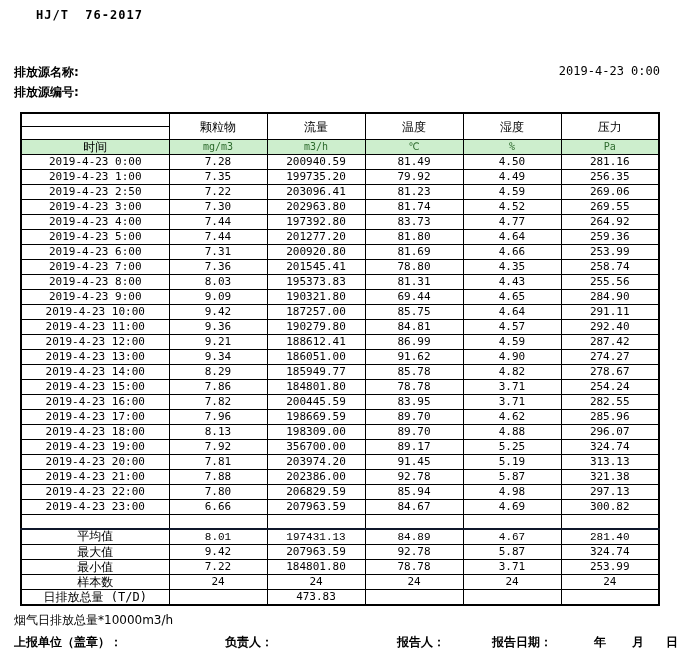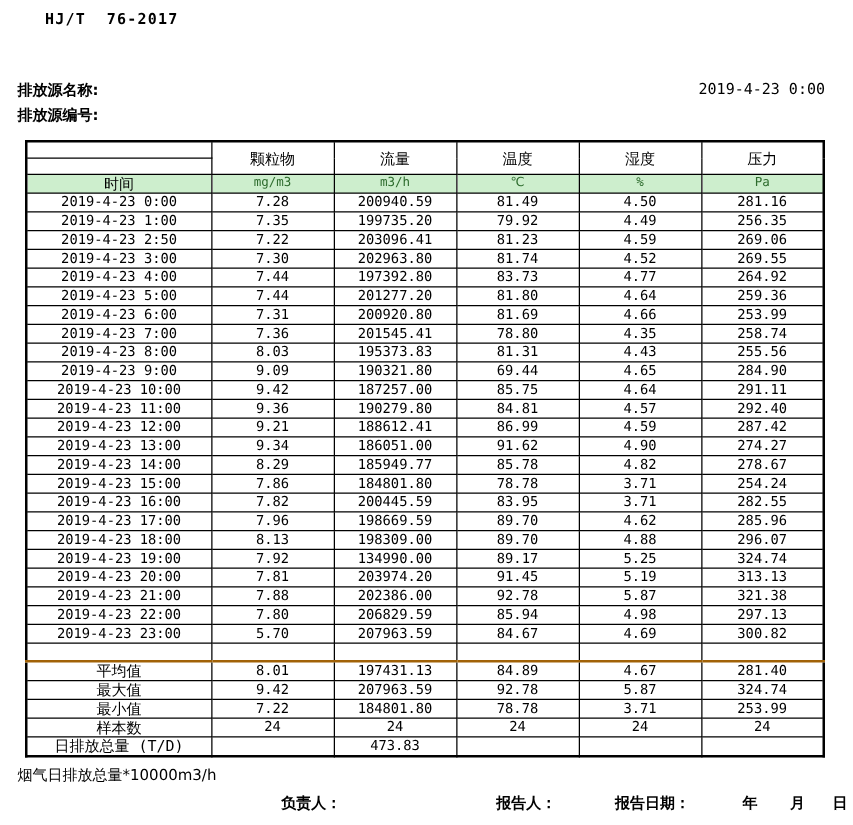--- a/index.html
+++ b/index.html
@@ -33,21 +33,21 @@
     border:1px solid #000; text-align:center; vertical-align:middle;
     height:14px; line-height:14px; padding:0 2px;
     white-space:nowrap; overflow:hidden;
     font-family:"DejaVu Sans Mono","DejaVu Sans",monospace;
   }
   tr.hdr1 td, tr.hdr2 td { height:12px; line-height:12px; font-size:12px; }
   tr.green-row td { height:14px; }
   td.unit-cell { font-size:10px; }
   td.time-hdr { font-size:12px;margin-top:24px; }
   tr.sep-row td { height:13px; }
-  tr.sum-first td { border-top:2px solid #a16207; }
+  tr.sum-first td { border-top:2px solid #0f172a;font-family:Liberation Mono, monospace; }
   td.label-cell { font-size:12px; }
   td.label-left { text-align:left; padding-left:3px; }
   .foot-note {
     position:absolute; left:14px; top:612px; font-size:12px; font-weight:normal;
   }
   .sig-line { position:absolute; left:0; top:634px; width:682px; height:16px; font-size:12px; font-weight:bold; }
   .sig-line span { position:absolute; white-space:nowrap; }
   .sig-unit   { left:14px; }
   .sig-resp   { left:225px; }
   .sig-report { left:357px;margin-left:40px; }
@@ -245,21 +245,21 @@
           <td>2019-4-23 18:00</td>
           <td>8.13</td>
           <td>198309.00</td>
           <td>89.70</td>
           <td>4.88</td>
           <td>296.07</td>
         </tr>
         <tr>
           <td>2019-4-23 19:00</td>
           <td>7.92</td>
-          <td>134990.00</td>
+          <td>356700.00</td>
           <td>89.17</td>
           <td>5.25</td>
           <td>324.74</td>
         </tr>
         <tr>
           <td>2019-4-23 20:00</td>
           <td>7.81</td>
           <td>203974.20</td>
           <td>91.45</td>
           <td>5.19</td>
@@ -276,21 +276,21 @@
         <tr>
           <td>2019-4-23 22:00</td>
           <td>7.80</td>
           <td>206829.59</td>
           <td>85.94</td>
           <td>4.98</td>
           <td>297.13</td>
         </tr>
         <tr>
           <td>2019-4-23 23:00</td>
-          <td>5.70</td>
+          <td>6.66</td>
           <td>207963.59</td>
           <td>84.67</td>
           <td>4.69</td>
           <td>300.82</td>
         </tr>
       </tbody>
     <tbody id="summary-rows">
       <tr class="sep-row">
         <td></td>
         <td></td>
@@ -338,20 +338,21 @@
           <td></td>
           <td></td>
           <td></td>
         </tr>
       </tbody>
   </table>
 
   <div class="foot-note">烟气日排放总量*10000m3/h</div>
 
   <div class="sig-line">
+    <span class="sig-unit">上报单位（盖章）：</span>
     <span class="sig-resp">负责人：</span>
     <span class="sig-report">报告人：</span>
     <span class="sig-date">报告日期：</span>
     <span class="sig-year">年</span>
     <span class="sig-month">月</span>
     <span class="sig-day">日</span>
   </div>
 
 </div>
 

